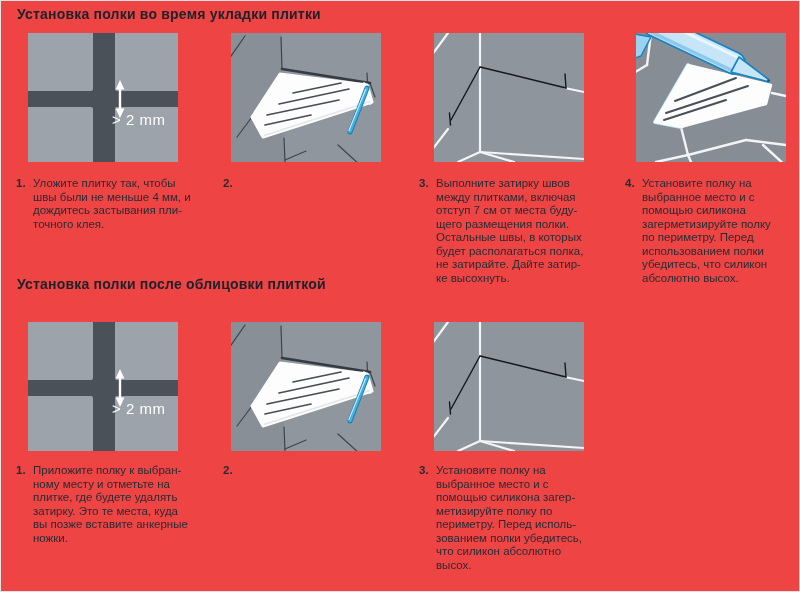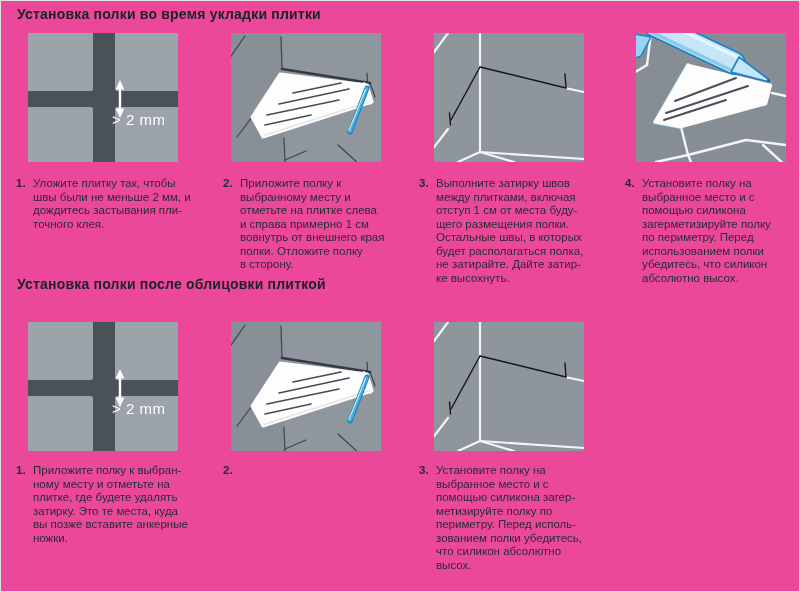--- a/index.html
+++ b/index.html
@@ -1,17 +1,17 @@
 <!DOCTYPE html>
 <html><head>
 <meta charset="utf-8">
 <style>
   html,body{margin:0;padding:0;background:#fff;}
   .canvas{
-    position:relative;width:800px;height:592px;background:#ec4899;
+    position:relative;width:800px;height:592px;background:#ef4444;
     font-family:"Liberation Sans",sans-serif;color:#232830;
     box-shadow:inset 0 0 0 1px #e2e2e2;overflow:hidden;
   }
   .sec-title{
     position:absolute;left:17px;font-size:14px;font-weight:700;
     letter-spacing:.2px;color:#1d222a;white-space:nowrap;
   }
   #title-1{top:6px;} #title-2{top:276px;}
   .fig{position:absolute;width:150px;height:129px;}
   .fig svg{display:block;width:150px;height:129px;}
@@ -140,39 +140,32 @@
         <line x1="15" y1="-1" x2="95" y2="37" stroke="#8CC9EB" stroke-width="3.5" stroke-linecap="round"></line>
         <polygon points="103,24 132,46 133,49 95,39" fill="#C6E6F8" stroke="#1583C4" stroke-width="1.6" stroke-linejoin="round"></polygon>
         <circle cx="132.5" cy="47.5" r="1.3" fill="#0E5A8C"></circle>
       </g>
     </svg>
   </div>
 
   <div class="cap row1 c1">
     <span class="num">1.</span>
     <span class="txt">Уложите плитку так, чтобы
-швы были не меньше 2 мм, и
+швы были не меньше 4 мм, и
 дождитесь застывания пли-
 точного клея.</span>
   </div>
   <div class="cap row1 c2">
     <span class="num">2.</span>
-    <span class="txt">Приложите полку к
-выбранному месту и
-отметьте на плитке слева
-и справа примерно 1 см
-вовнутрь от внешнего края
-полки. Отложите полку
-в сторону.</span>
   </div>
   <div class="cap row1 c3">
     <span class="num">3.</span>
     <span class="txt">Выполните затирку швов
 между плитками, включая
-отступ 1 см от места буду-
+отступ 7 см от места буду-
 щего размещения полки.
 Остальные швы, в которых
 будет располагаться полка,
 не затирайте. Дайте затир-
 ке высохнуть.</span>
   </div>
   <div class="cap row1 c4">
     <span class="num">4.</span>
     <span class="txt">Установите полку на
 выбранное место и с

